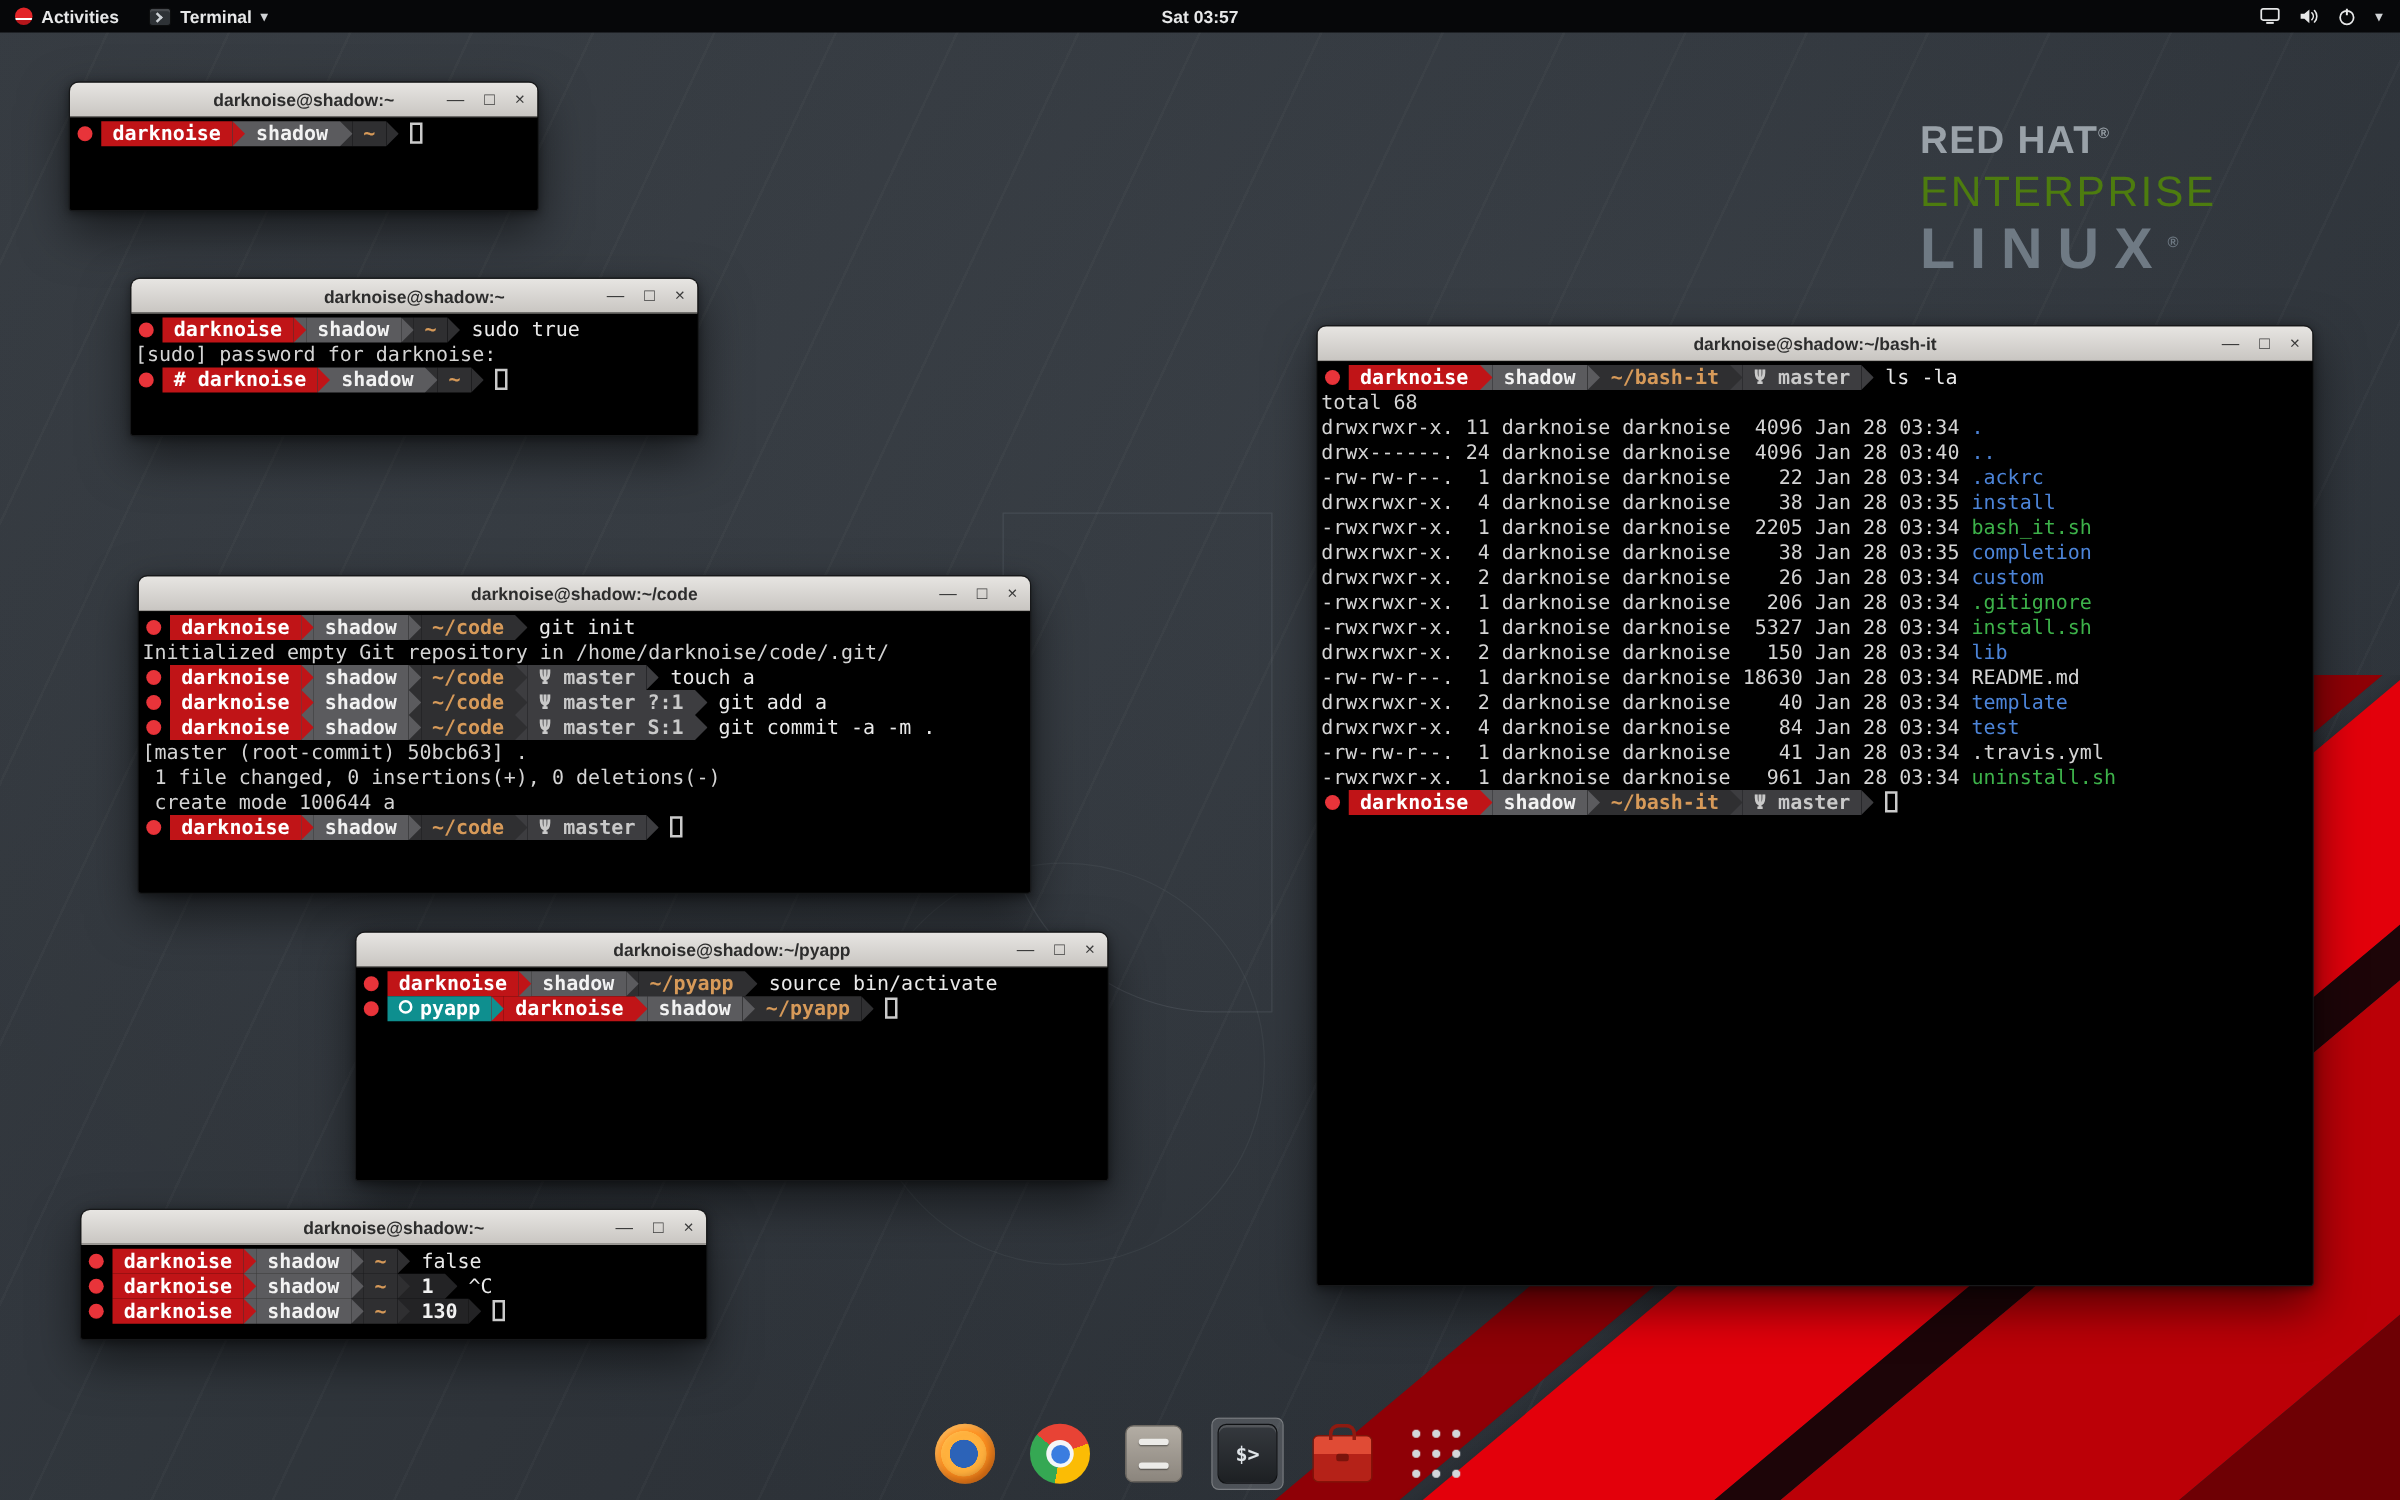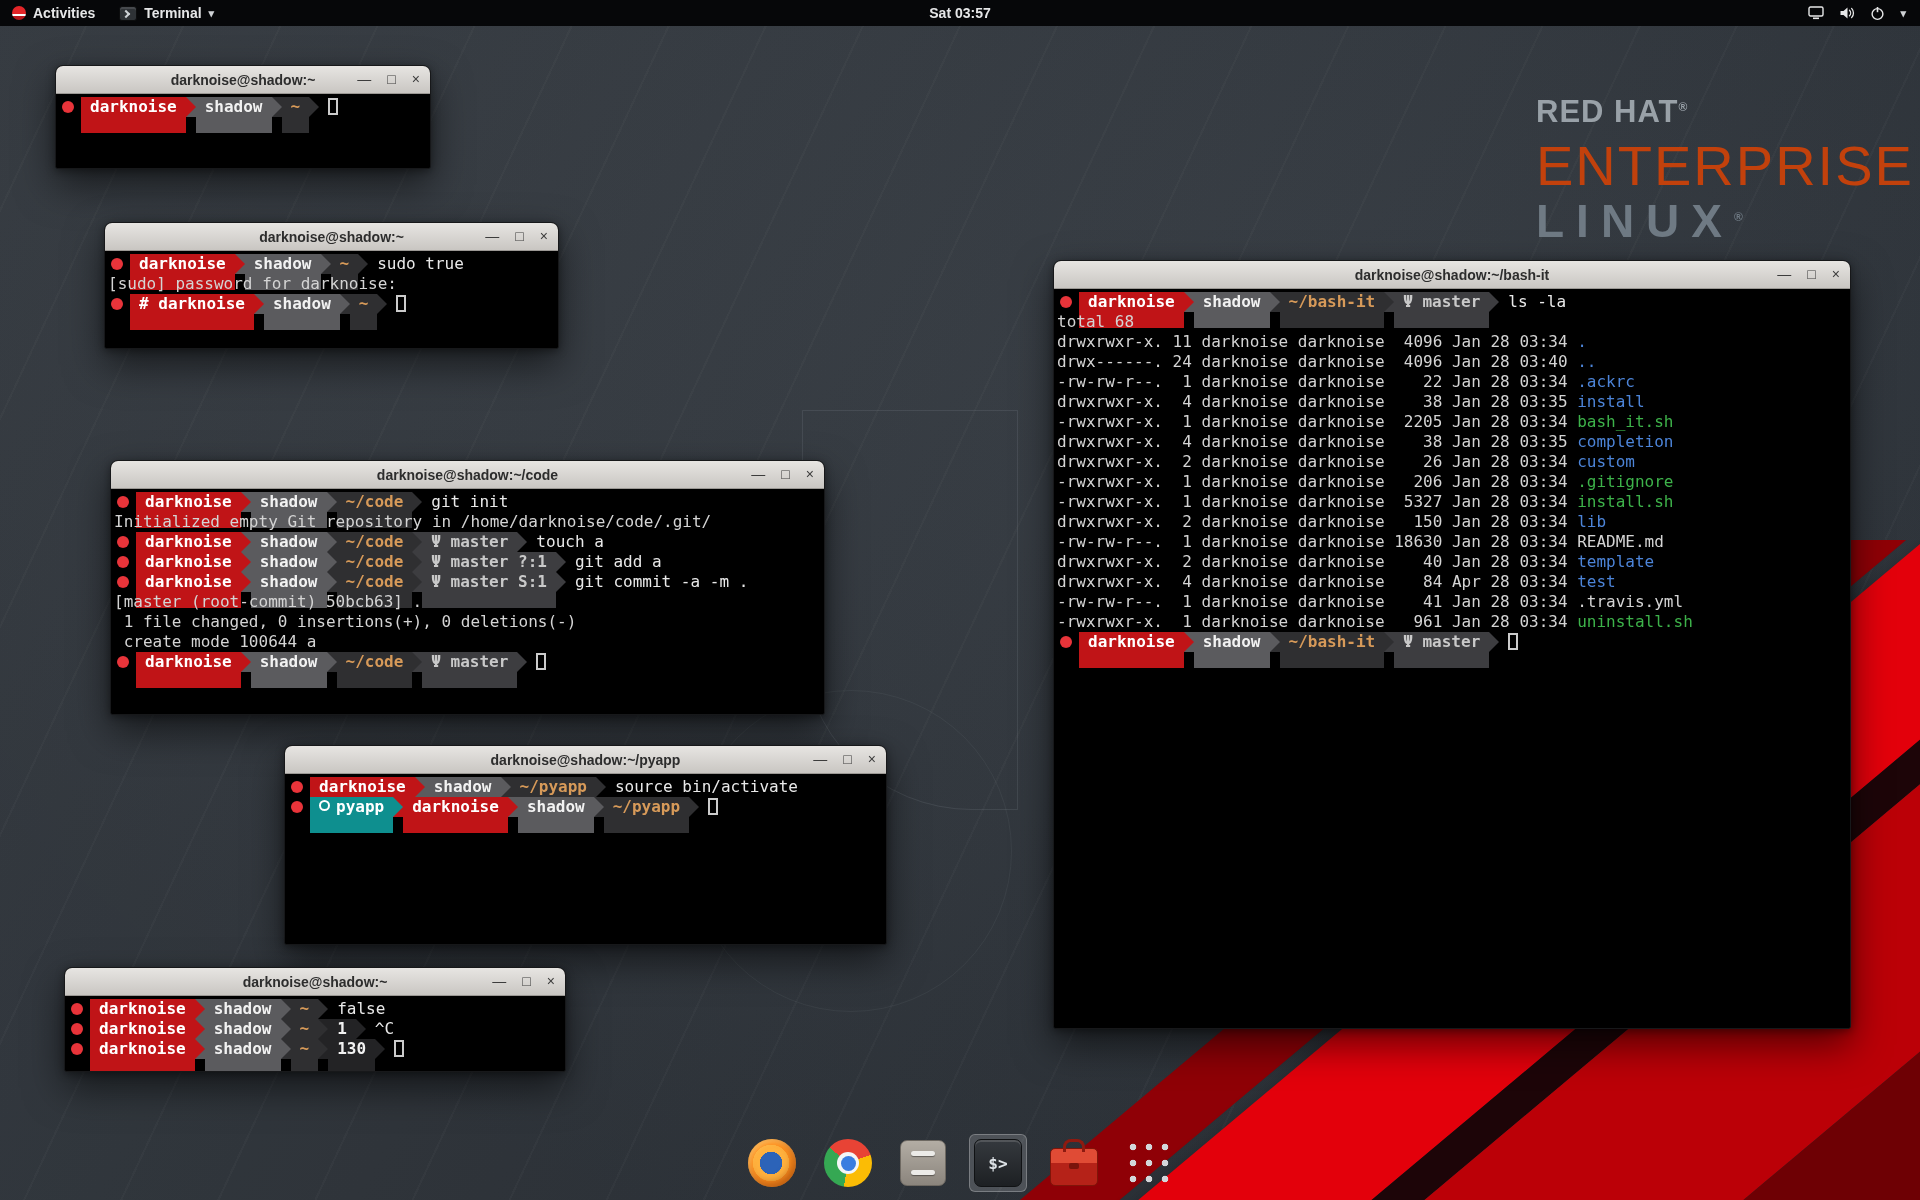--- a/index.html
+++ b/index.html
@@ -23,21 +23,21 @@
   .stripe{position:absolute;left:0;width:1600px;}
   .s1{top:560px;height:64px;background:#8f0006;}
   .s2{top:636px;height:150px;background:#e3000b;box-shadow:0 6px 18px rgba(0,0,0,.35);}
   .s3{top:786px;height:34px;background:#1d0508;}
   .s4{top:820px;height:205px;background:#bb0007;}
   .s5{top:1025px;height:130px;background:#6e0004;}
 
   
   .brand{position:absolute;left:1536px;top:96px;z-index:3;pointer-events:none;line-height:1.05;}
   .brand .rh{font-size:31px;font-weight:700;letter-spacing:1px;color:#99a1a8;}
-  .brand .ent{font-size:56px;font-weight:400;letter-spacing:2px;color:#c2410c;margin-top:8px;}
+  .brand .ent{font-size:34px;font-weight:400;letter-spacing:2px;color:#4d7c0f;margin-top:8px;}
   .brand .lin{font-size:46px;font-weight:700;letter-spacing:12px;color:#6f7a84;margin-top:2px;}
   .reg{font-size:12px;vertical-align:super;}
 
   
   .panel{position:absolute;top:0;left:0;right:0;height:26px;background:#060709;z-index:100;
     display:flex;align-items:center;color:#e6e7e8;font-size:14px;font-weight:600;}
   .activities,.appmenu{display:flex;align-items:center;gap:7px;padding:0 12px;height:100%;cursor:default;}
   .hat-icon{display:inline-block;width:14px;height:14px;border-radius:50%;
     background:linear-gradient(180deg,#e32528 0 60%,#ffffff 60% 74%,#b5161b 74% 100%);}
   .term-mini{display:inline-block;width:16px;height:13px;background:#2e3236;border:1px solid #0c0d0e;border-radius:3px;
@@ -56,21 +56,21 @@
     box-shadow:0 16px 38px rgba(0,0,0,.55),0 2px 8px rgba(0,0,0,.4);}
   .titlebar{height:27px;flex:0 0 27px;border-radius:7px 7px 0 0;position:relative;
     background:linear-gradient(#e7e5e2,#c9c6c2);border-bottom:1px solid #9b9894;
     display:flex;align-items:center;justify-content:center;
     color:#2d2d2d;font-size:14px;font-weight:700;}
   .controls{position:absolute;right:10px;top:0;height:27px;display:flex;align-items:center;}
   .wbtn{margin-left:16px;color:#3c3c3c;font-size:14px;line-height:27px;font-weight:400;cursor:default;}
   .term{flex:1;overflow:hidden;background:#000;padding:3px 3px;border-radius:0 0 2px 2px;}
   .line{height:20px;white-space:pre;font-family:"DejaVu Sans Mono","Liberation Mono",monospace;
     font-size:16px;line-height:20px;}
-  .seg{display:inline-block;height:36px;padding:0 9px;font-weight:700;vertical-align:top;}
+  .seg{display:inline-block;height:20px;padding:0 9px;font-weight:700;vertical-align:top;}
   .abox{display:inline-block;width:10px;height:20px;vertical-align:top;position:relative;overflow:hidden;}
   .atri{position:absolute;left:0;top:0;width:0;height:0;
     border-top:10px solid transparent;border-bottom:10px solid transparent;border-left:10px solid #000;}
   .picon{display:inline-block;width:12px;height:12px;border-radius:50%;margin:4px 7px 0 3px;vertical-align:top;}
   .picon.redhat{background:radial-gradient(circle at 50% 42%,#e8343a 0 62%,#c1151a 100%);}
   .sicon{display:inline-block;width:7px;height:7px;border:2px solid #ffffff;border-radius:50%;
     margin-right:6px;transform:translateY(-1px);}
   .cmd{margin-left:9px;}
   .out{}
   .cursor{display:inline-block;width:10px;height:17px;margin-left:9px;margin-top:1px;
@@ -256,21 +256,21 @@
         <div class="line"><span class="out" style="color: rgb(212, 212, 212);">-rw-rw-r--.  1 darknoise darknoise    22 Jan 28 03:34 </span><span class="out" style="color: rgb(76, 132, 216);">.ackrc</span></div>
         <div class="line"><span class="out" style="color: rgb(212, 212, 212);">drwxrwxr-x.  4 darknoise darknoise    38 Jan 28 03:35 </span><span class="out" style="color: rgb(76, 132, 216);">install</span></div>
         <div class="line"><span class="out" style="color: rgb(212, 212, 212);">-rwxrwxr-x.  1 darknoise darknoise  2205 Jan 28 03:34 </span><span class="out" style="color: rgb(61, 178, 74);">bash_it.sh</span></div>
         <div class="line"><span class="out" style="color: rgb(212, 212, 212);">drwxrwxr-x.  4 darknoise darknoise    38 Jan 28 03:35 </span><span class="out" style="color: rgb(76, 132, 216);">completion</span></div>
         <div class="line"><span class="out" style="color: rgb(212, 212, 212);">drwxrwxr-x.  2 darknoise darknoise    26 Jan 28 03:34 </span><span class="out" style="color: rgb(76, 132, 216);">custom</span></div>
         <div class="line"><span class="out" style="color: rgb(212, 212, 212); text-align: right;">-rwxrwxr-x.  1 darknoise darknoise   206 Jan 28 03:34 </span><span class="out" style="color: rgb(61, 178, 74);">.gitignore</span></div>
         <div class="line"><span class="out" style="color: rgb(212, 212, 212);">-rwxrwxr-x.  1 darknoise darknoise  5327 Jan 28 03:34 </span><span class="out" style="color: rgb(61, 178, 74);">install.sh</span></div>
         <div class="line"><span class="out" style="color: rgb(212, 212, 212);">drwxrwxr-x.  2 darknoise darknoise   150 Jan 28 03:34 </span><span class="out" style="color: rgb(76, 132, 216);">lib</span></div>
         <div class="line"><span class="out" style="color: rgb(212, 212, 212);">-rw-rw-r--.  1 darknoise darknoise 18630 Jan 28 03:34 </span><span class="out" style="color: rgb(212, 212, 212);">README.md</span></div>
         <div class="line"><span class="out" style="color: rgb(212, 212, 212);">drwxrwxr-x.  2 darknoise darknoise    40 Jan 28 03:34 </span><span class="out" style="color: rgb(76, 132, 216);">template</span></div>
-        <div class="line"><span class="out" style="color: rgb(212, 212, 212);">drwxrwxr-x.  4 darknoise darknoise    84 Apr 28 03:34 </span><span class="out" style="color: rgb(76, 132, 216);">test</span></div>
+        <div class="line"><span class="out" style="color: rgb(212, 212, 212);">drwxrwxr-x.  4 darknoise darknoise    84 Jan 28 03:34 </span><span class="out" style="color: rgb(76, 132, 216);">test</span></div>
         <div class="line"><span class="out" style="color: rgb(212, 212, 212);">-rw-rw-r--.  1 darknoise darknoise    41 Jan 28 03:34 </span><span class="out" style="color: rgb(212, 212, 212);">.travis.yml</span></div>
         <div class="line"><span class="out" style="color: rgb(212, 212, 212);">-rwxrwxr-x.  1 darknoise darknoise   961 Jan 28 03:34 </span><span class="out" style="color: rgb(61, 178, 74);">uninstall.sh</span></div>
         <div class="line"><span class="picon redhat"></span><span class="seg" style="background: rgb(192, 20, 23); color: rgb(255, 255, 255);">darknoise</span><span class="abox" style="background: rgb(91, 91, 94);"><span class="atri" style="border-left-color: rgb(192, 20, 23);"></span></span><span class="seg" style="background: rgb(91, 91, 94); color: rgb(242, 242, 242);">shadow</span><span class="abox" style="background: rgb(47, 47, 49);"><span class="atri" style="border-left-color: rgb(91, 91, 94);"></span></span><span class="seg" style="background: rgb(47, 47, 49); color: rgb(215, 154, 89);">~/bash-it</span><span class="abox" style="background: rgb(61, 61, 64);"><span class="atri" style="border-left-color: rgb(47, 47, 49);"></span></span><span class="seg" style="background: rgb(61, 61, 64); color: rgb(201, 201, 201);">Ψ master</span><span class="abox" style="background: transparent;"><span class="atri" style="border-left-color: rgb(61, 61, 64);"></span></span><span class="cursor"></span></div>
       </div>
     </div>
   </div>
 
 <div id="dock">
     <div class="dock-item">
       <span class="app-icon ic-firefox"></span>

